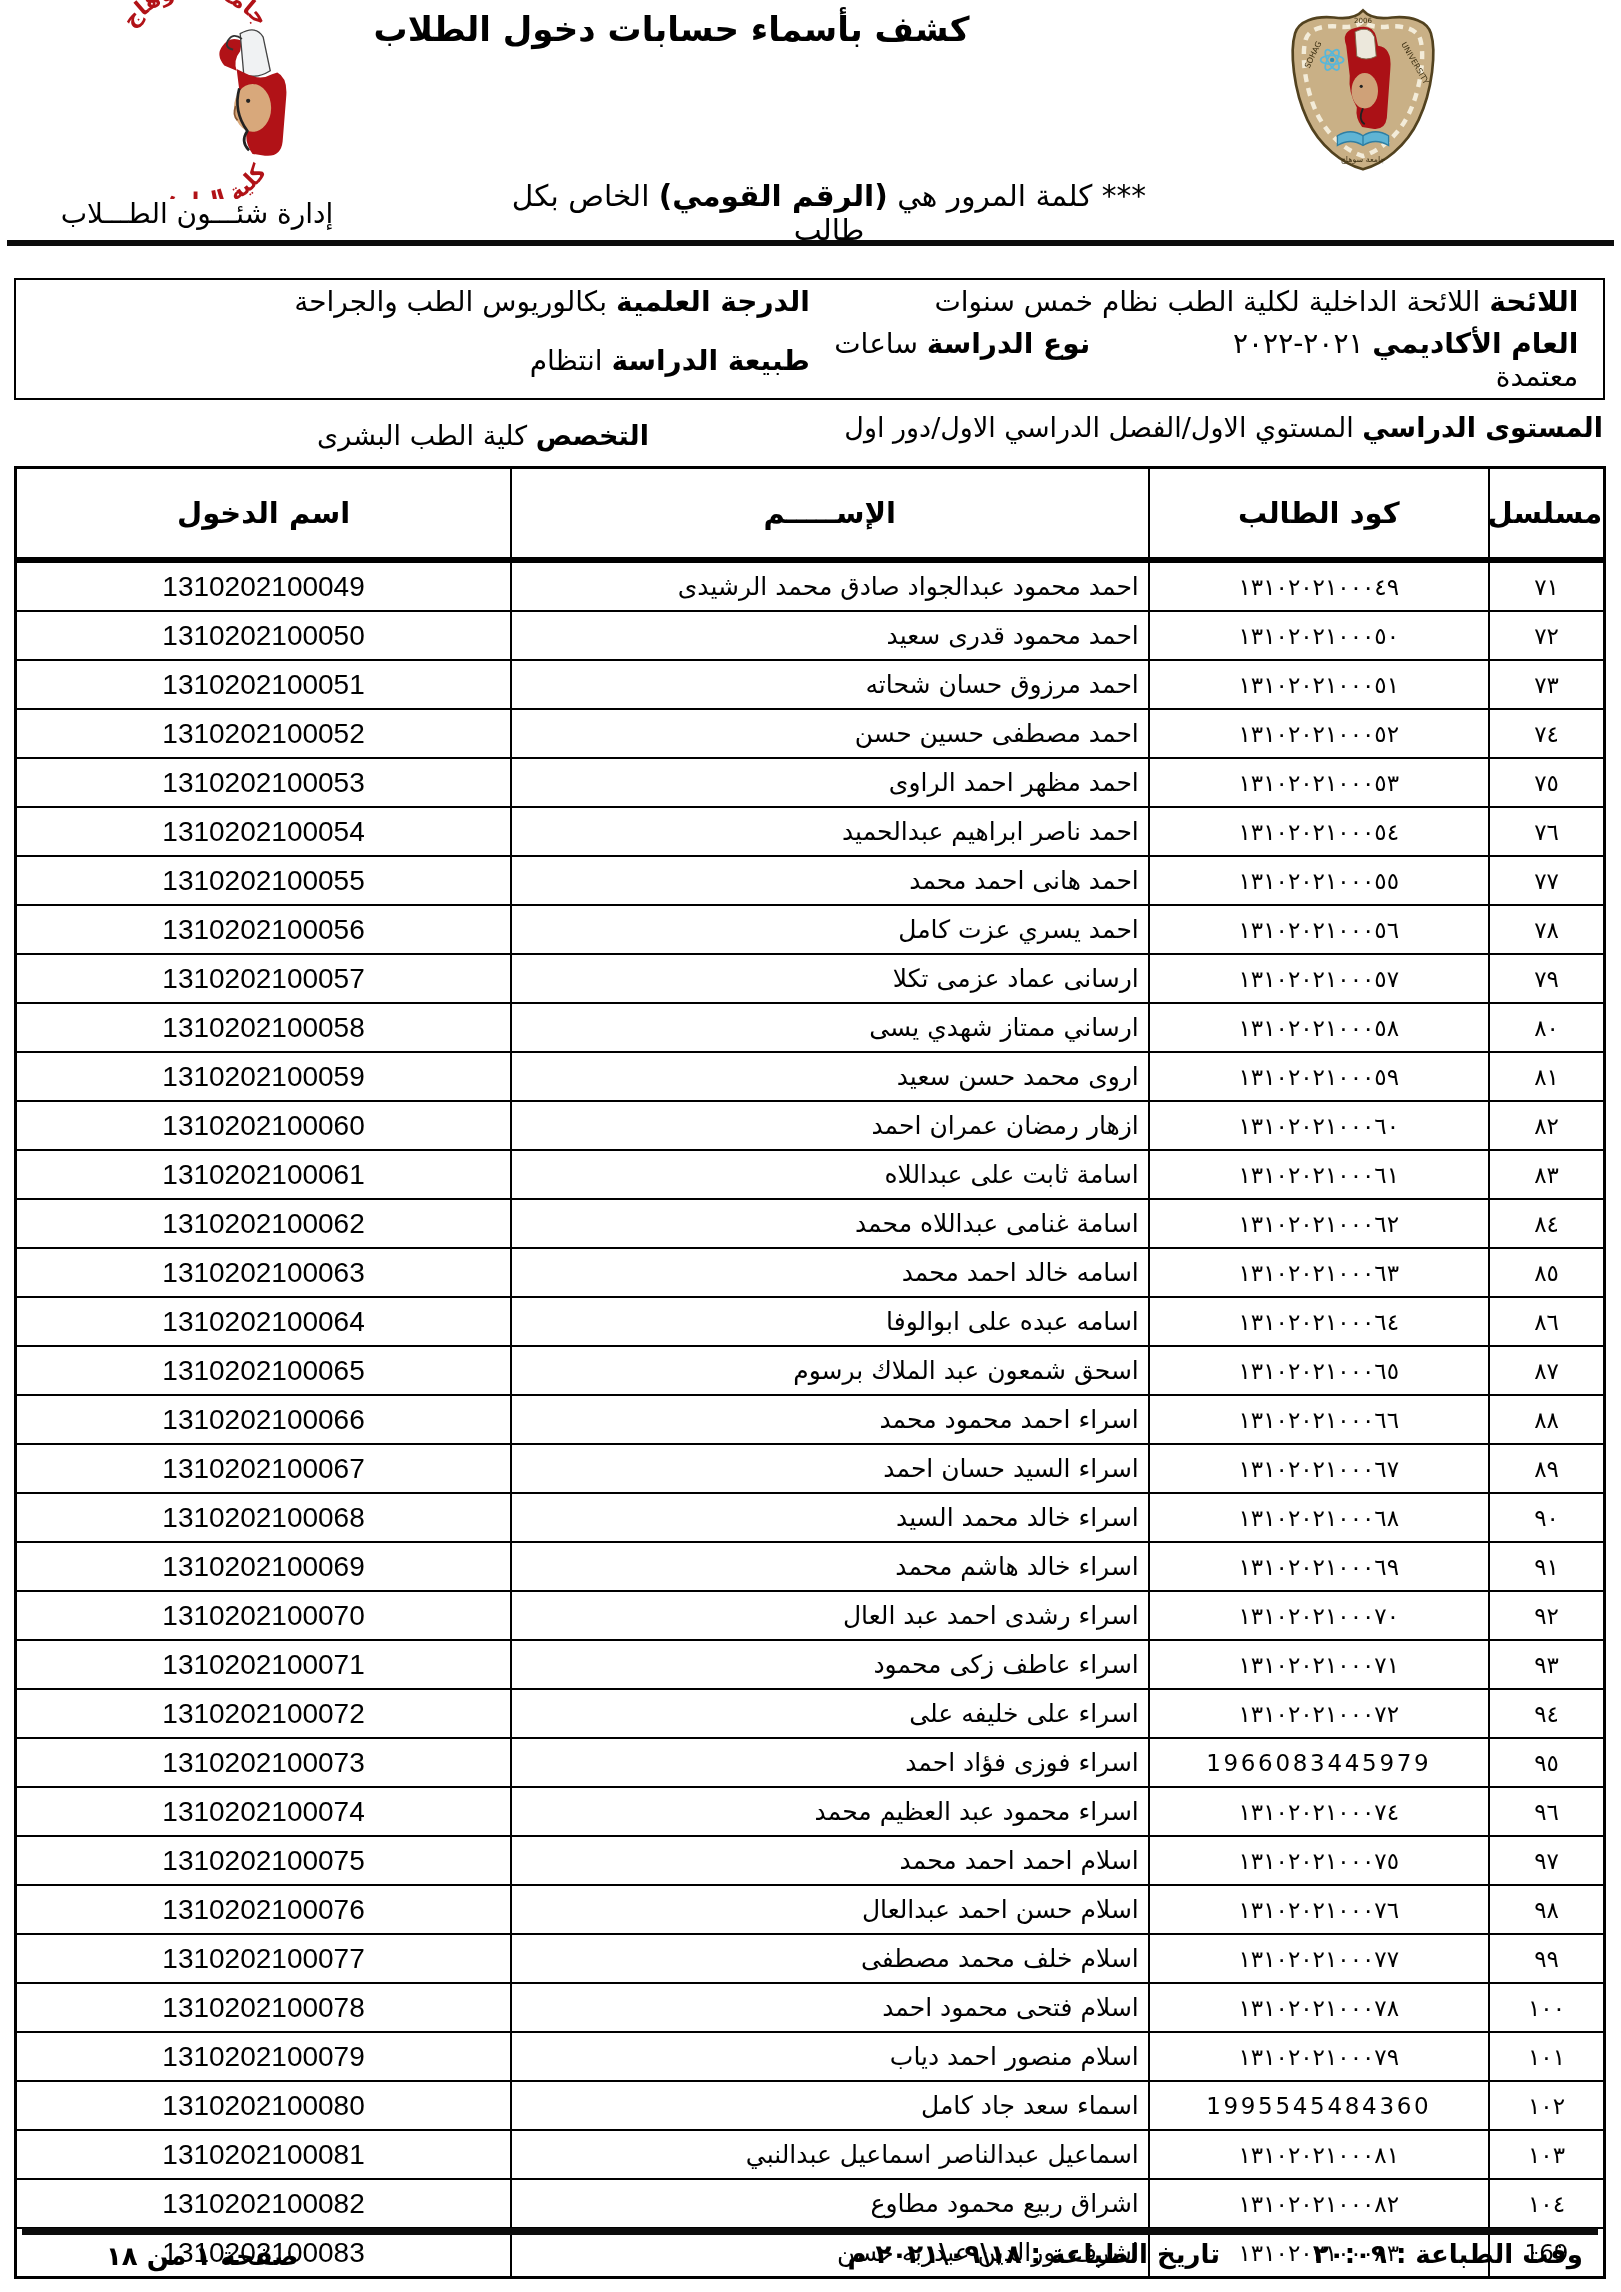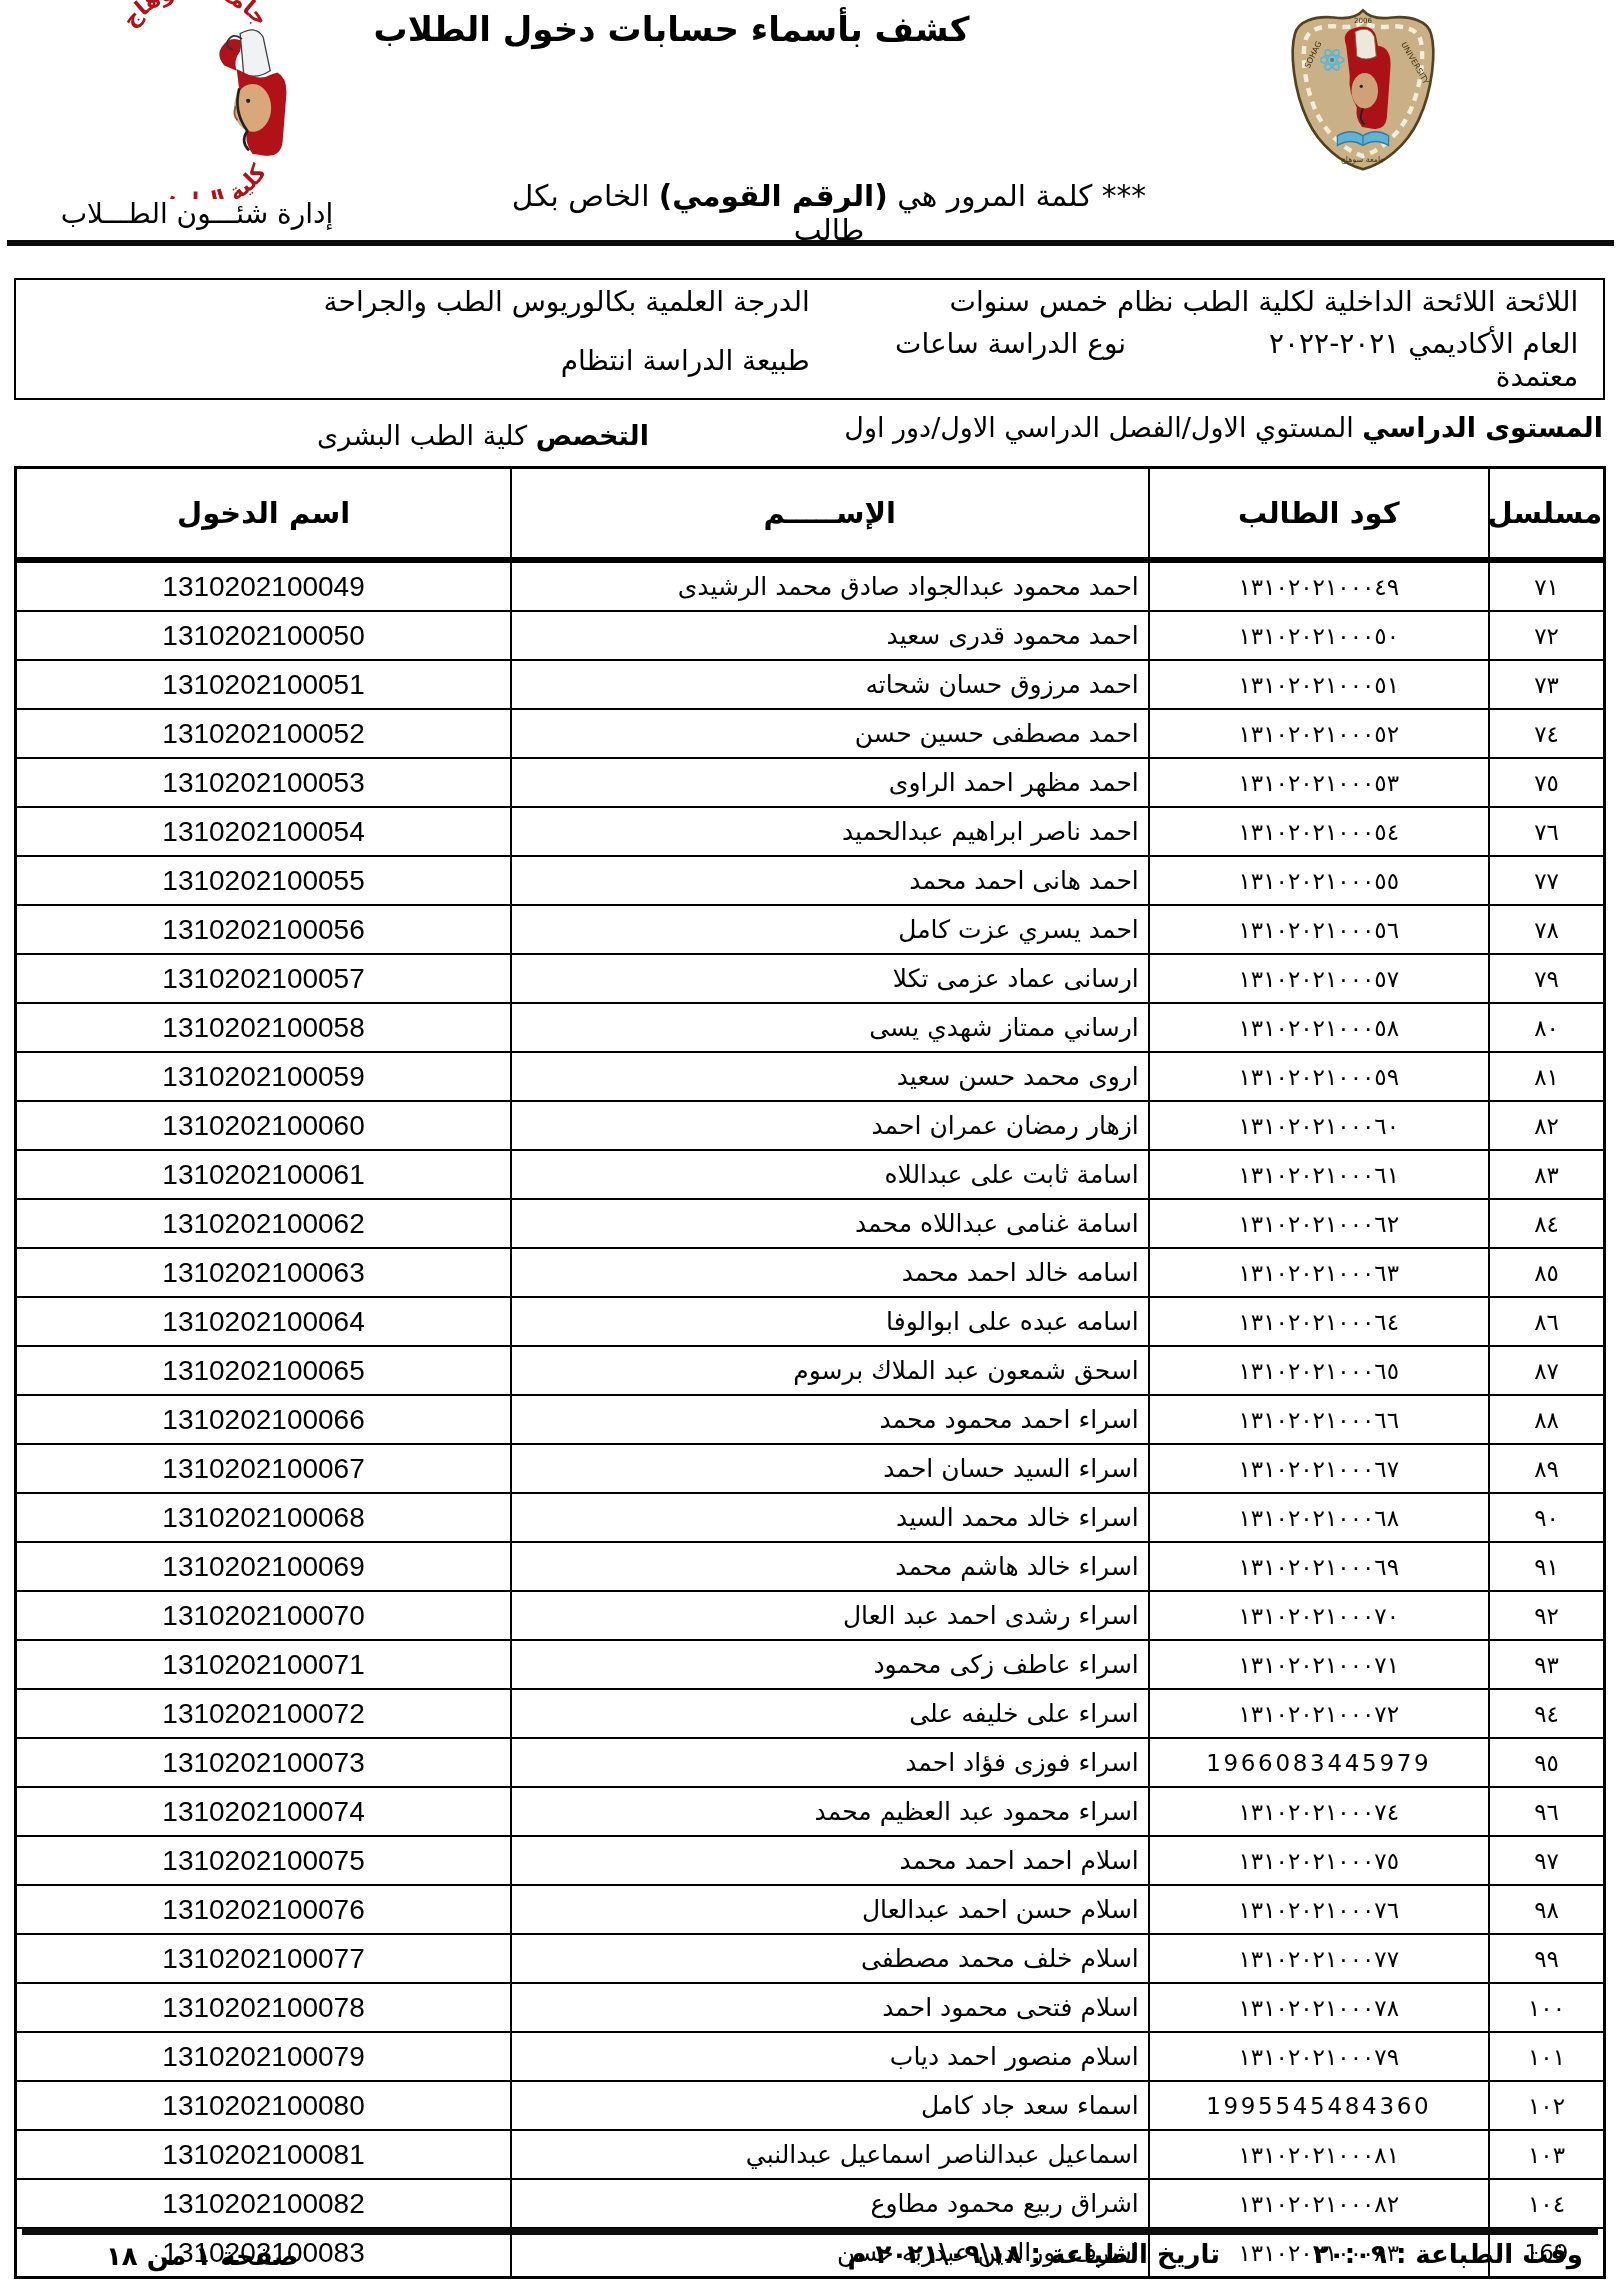--- a/index.html
+++ b/index.html
@@ -20,21 +20,21 @@
              font-size:29.6px;direction:rtl;}
   .note-line b{font-weight:bold;}
   .top-rule{position:absolute;left:7.2px;top:240px;width:1607px;height:6.3px;background:#0c0c0c;}
 
   
   .info-box{position:absolute;left:14.3px;top:278px;width:1587px;height:118px;
             border:2.7px solid #000;direction:rtl;display:flex;flex-direction:column;justify-content:space-around;}
   .ib-row{display:flex;align-items:center;font-size:28px;}
   .ib-right{width:50%;padding-right:25px;box-sizing:border-box;text-align:right;}
   .ib-left{width:50%;text-align:right;box-sizing:border-box;padding-left:3.6px;}
-  .ib-label{font-weight:normal;}
+  .ib-label{font-weight:bold;}
   .ib-gap{display:inline-block;width:125px;}
 
   .level-line{position:absolute;left:0;top:412px;width:1621px;height:47px;font-size:27px;direction:rtl;}
   .level-part{position:absolute;right:18px;top:0;direction:rtl;}
   .spec-part{position:absolute;right:972px;top:8px;direction:rtl;white-space:nowrap;}
   .lv-label{font-weight:bold;}
 
   
   .tbl-wrap{position:absolute;left:14.3px;top:466px;width:1592px;}
   table.students{width:100%;border-collapse:collapse;direction:rtl;border:3.6px solid #000;table-layout:fixed;}

